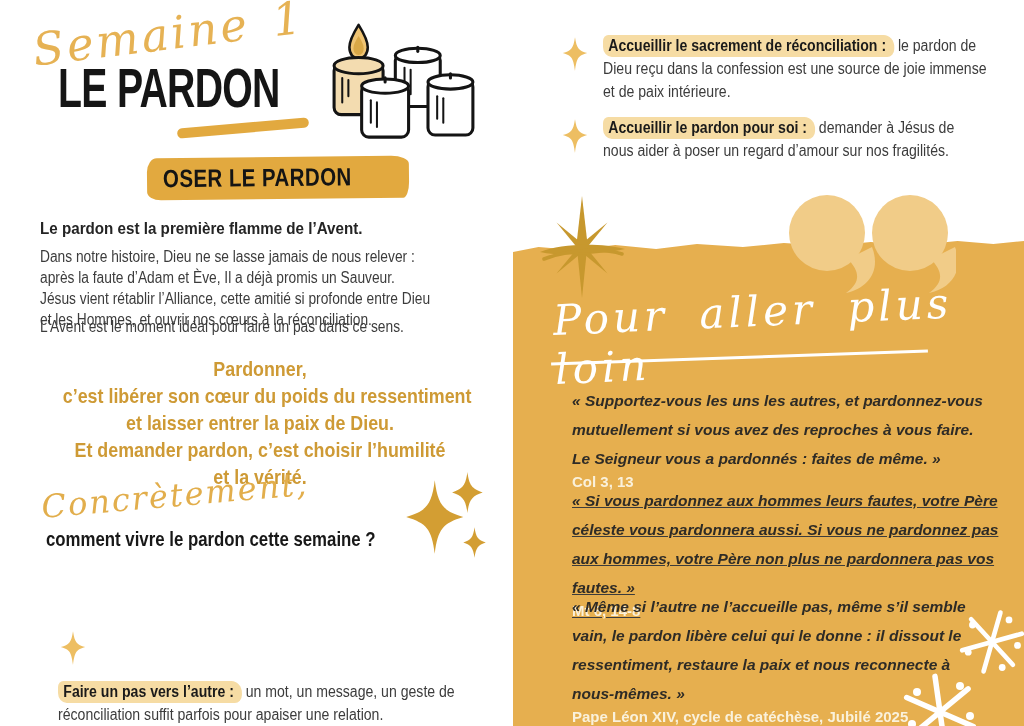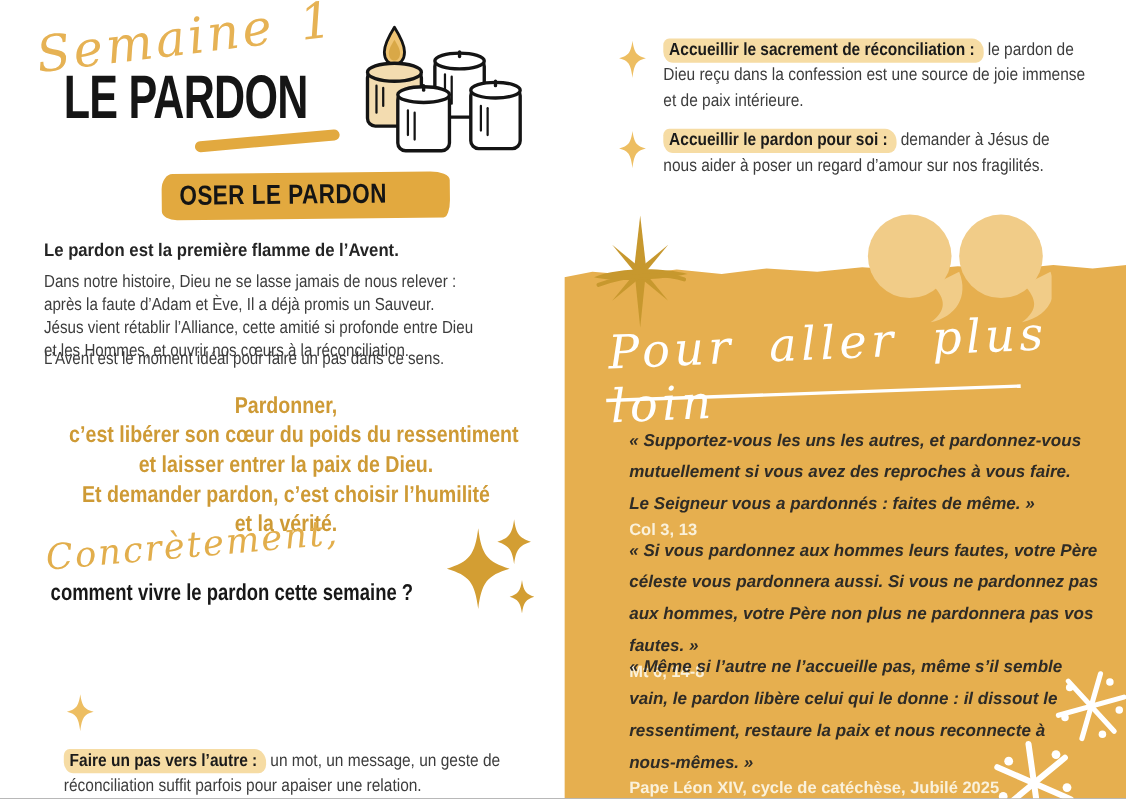--- a/index.html
+++ b/index.html
@@ -92,21 +92,21 @@
     left:552px; top:296px;
     font-family:"DejaVu Serif", serif; font-style:italic;
     font-size:42px; color:#FFFFFF; letter-spacing:4px; word-spacing:14px;
     transform:rotate(-2.5deg); transform-origin:0 0; z-index:3;
   }
   .panel-underline {
     left:551px; top:356px; width:377px; height:2.5px; background:#FFFFFF;
     transform:rotate(-2deg); z-index:3;
   }
   .quote-block { left:572px; width:440px; z-index:3; }
-  .q1 { top:386px; } .q2 { top:486px; } .q3 { top:592px; }
+  .q1 { top:386px; } .q2 { top:486px;text-decoration:underline; } .q3 { top:592px; }
   .quote-text {
     font-size:15.5px; font-weight:700; font-style:italic;
     line-height:29px; color:#2E2B26;
   }
   .quote-ref { margin-top:0; font-size:15px; font-weight:600; color:#FAF1DB; }
   .snowflake-a { left:958px; top:608px; z-index:3; }
   .snowflake-b { left:900px; top:672px; z-index:3; }
 </style>
 </head>
 <body>

